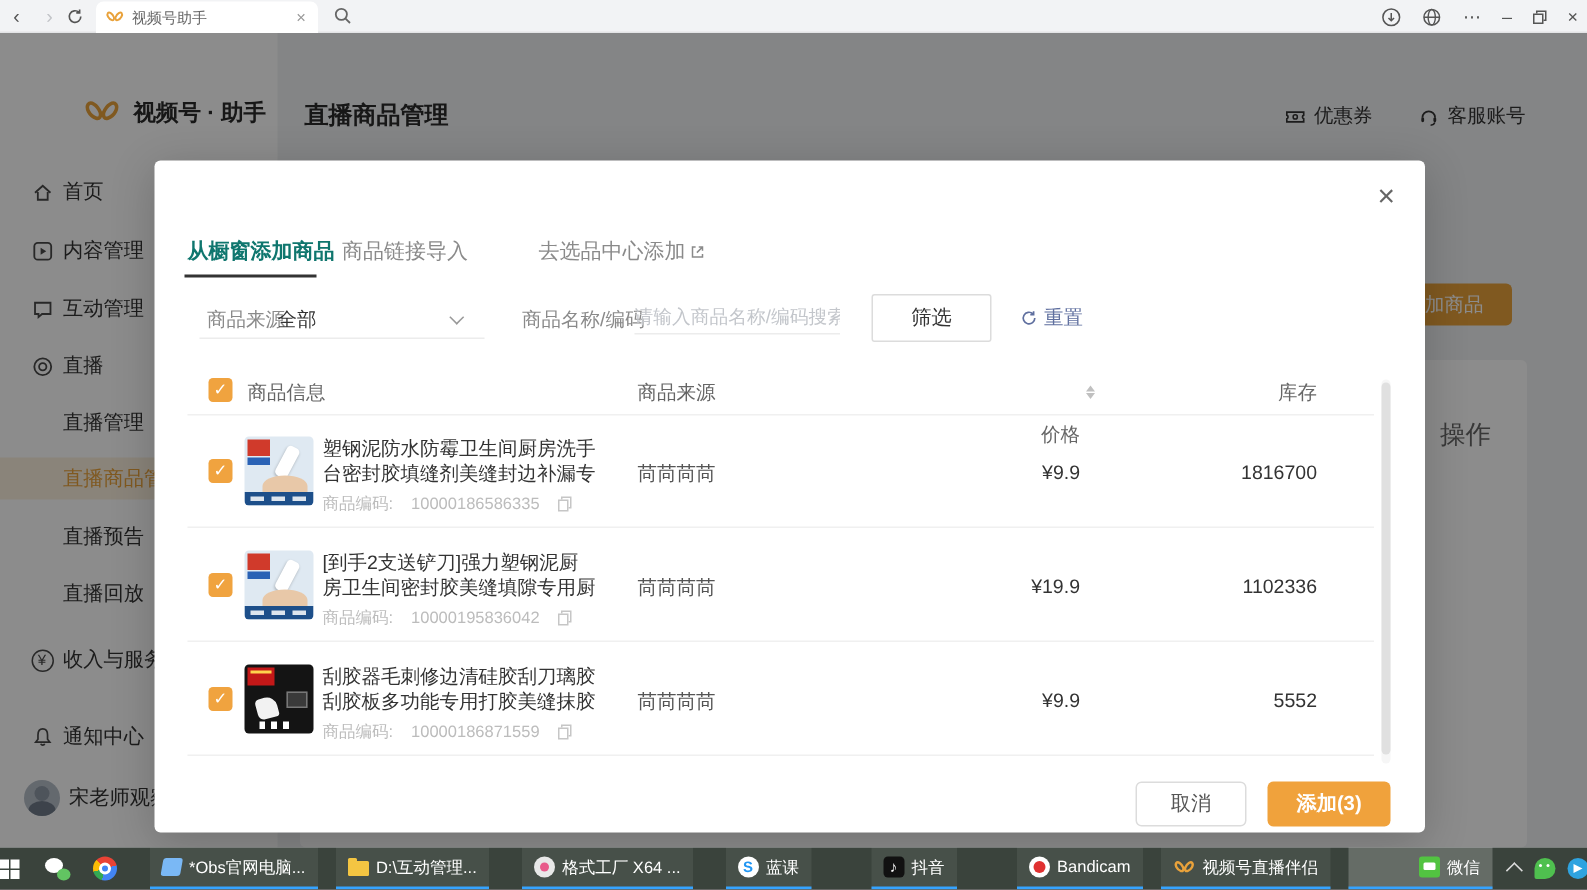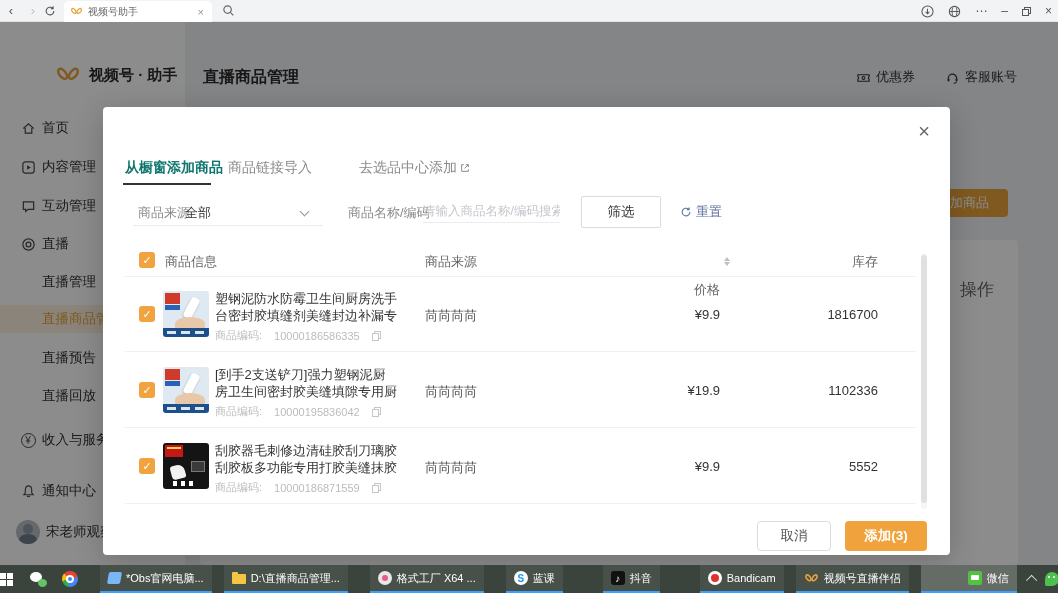--- a/index.html
+++ b/index.html
@@ -495,21 +495,21 @@
     <div class="tk-btn tk-dock" style="margin-right:6px">
         <span class="ic-chrome"></span>
       </div>
 
     <div class="tk-btn tk-app">
       <span class="ic-obs"></span>
       <span class="tk-app-label">*Obs官网电脑...</span>
     </div>
     <div class="tk-btn tk-app">
       <span class="ic-folder"></span>
-      <span class="tk-app-label">D:\直播商品管理...</span>
+      <span class="tk-app-label">D:\互动管理...</span>
     </div>
     <div class="tk-btn tk-app" style="margin-left:10px">
       <span class="ic-ff"></span>
       <span class="tk-app-label">格式工厂 X64 ...</span>
     </div>
     <div class="tk-btn tk-app" style="margin-left:10px">
       <span class="ic-lan">S</span>
       <span class="tk-app-label">蓝课</span>
     </div>
     <div class="tk-btn tk-app" style="margin-left:28px">

